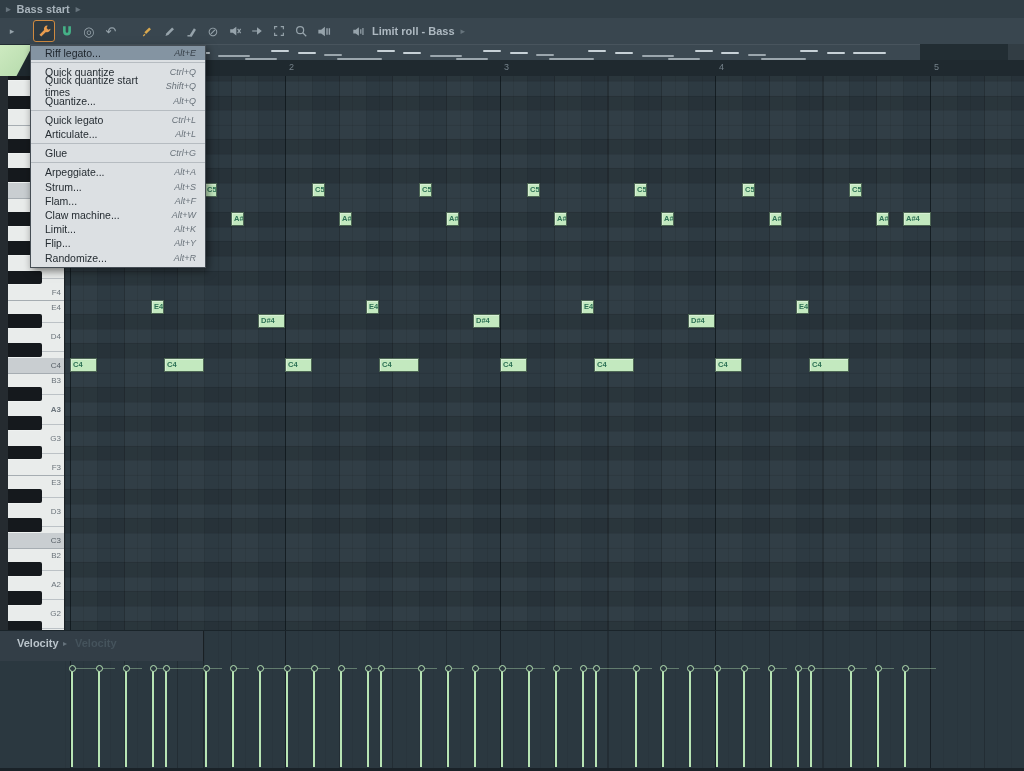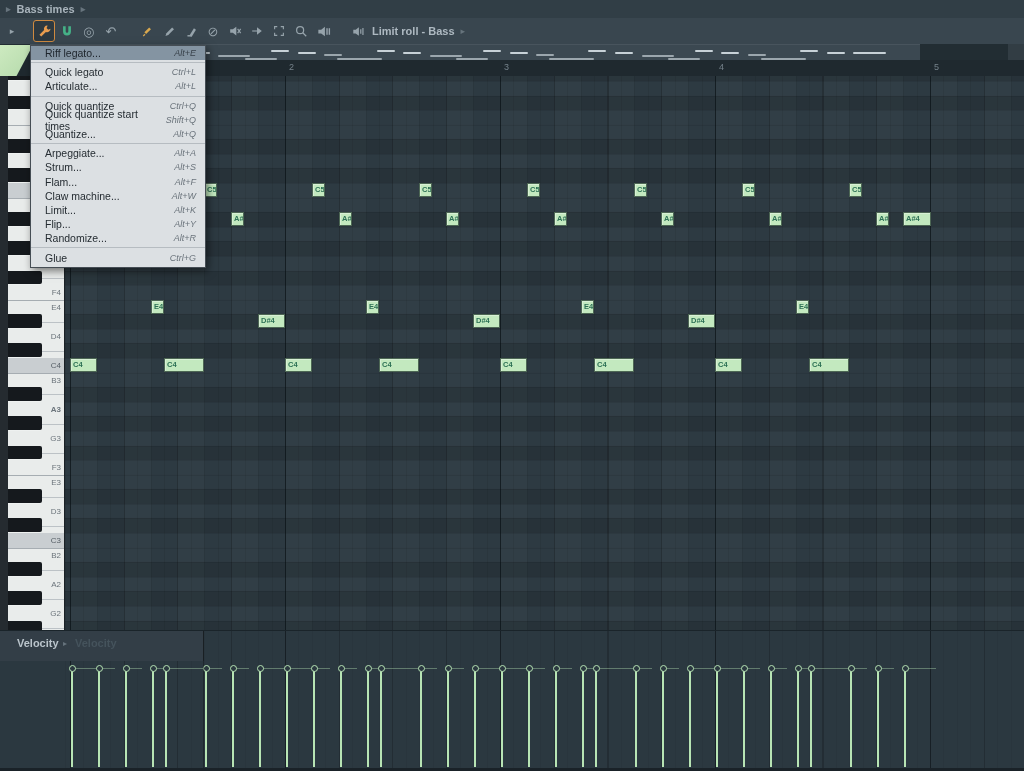--- a/index.html
+++ b/index.html
@@ -94,21 +94,21 @@
   .menu-item.hl{background:#8494a2;color:#1d242b;}
   .menu-item.hl .sc{color:#39424b;}
 </style>
 </head>
 <body>
 
 <div id="app">
 
   <div class="abs" id="titlebar">
     <span class="tb-arrow">▸</span>
-    <span>Bass times</span>
+    <span>Bass start</span>
     <span class="tb-arrow">▸</span>
   </div>
 
   <div class="abs" id="toolbar">
     <span class="tool" style="font-size:9px;margin-left:2px;">▸</span>
     <span class="tool" id="tools-btn">
       <svg width="15" height="15" viewBox="0 0 16 16">
           <path d="M11 1.6a3.6 3.6 0 0 0-3.4 4.9L2.6 11.5 4.5 13.4l5-5A3.6 3.6 0 0 0 14.4 5l-2.4 1.1-1.8-1.8 1.1-2.4a3.6 3.6 0 0 0-.3-.3z" fill="#e99c4e"></path>
         </svg>
     </span>
@@ -469,40 +469,46 @@
 
   <div class="abs" id="menu">
       <div class="menu-group">
         <div class="menu-item hl">
           <span>Riff legato...</span>
           <span class="sc">Alt+E</span>
         </div>
       </div>
       <div class="menu-group">
         <div class="menu-item">
+          <span>Quick quantize</span>
+          <span class="sc">Ctrl+Q</span>
+        </div>
+        <div class="menu-item">
+          <span>Quick quantize start times</span>
+          <span class="sc">Shift+Q</span>
+        </div>
+        <div class="menu-item">
+          <span>Quantize...</span>
+          <span class="sc">Alt+Q</span>
+        </div>
+      </div>
+      <div class="menu-group">
+        <div class="menu-item">
           <span>Quick legato</span>
           <span class="sc">Ctrl+L</span>
         </div>
         <div class="menu-item">
           <span>Articulate...</span>
           <span class="sc">Alt+L</span>
         </div>
       </div>
       <div class="menu-group">
         <div class="menu-item">
-          <span>Quick quantize</span>
-          <span class="sc">Ctrl+Q</span>
-        </div>
-        <div class="menu-item">
-          <span>Quick quantize start times</span>
-          <span class="sc">Shift+Q</span>
-        </div>
-        <div class="menu-item">
-          <span>Quantize...</span>
-          <span class="sc">Alt+Q</span>
+          <span>Glue</span>
+          <span class="sc">Ctrl+G</span>
         </div>
       </div>
       <div class="menu-group">
         <div class="menu-item">
           <span>Arpeggiate...</span>
           <span class="sc">Alt+A</span>
         </div>
         <div class="menu-item">
           <span>Strum...</span>
           <span class="sc">Alt+S</span>
@@ -521,20 +527,14 @@
         </div>
         <div class="menu-item">
           <span>Flip...</span>
           <span class="sc">Alt+Y</span>
         </div>
         <div class="menu-item">
           <span>Randomize...</span>
           <span class="sc">Alt+R</span>
         </div>
       </div>
-      <div class="menu-group">
-        <div class="menu-item">
-          <span>Glue</span>
-          <span class="sc">Ctrl+G</span>
-        </div>
-      </div>
     </div>
 </div>
 
 </body></html>

